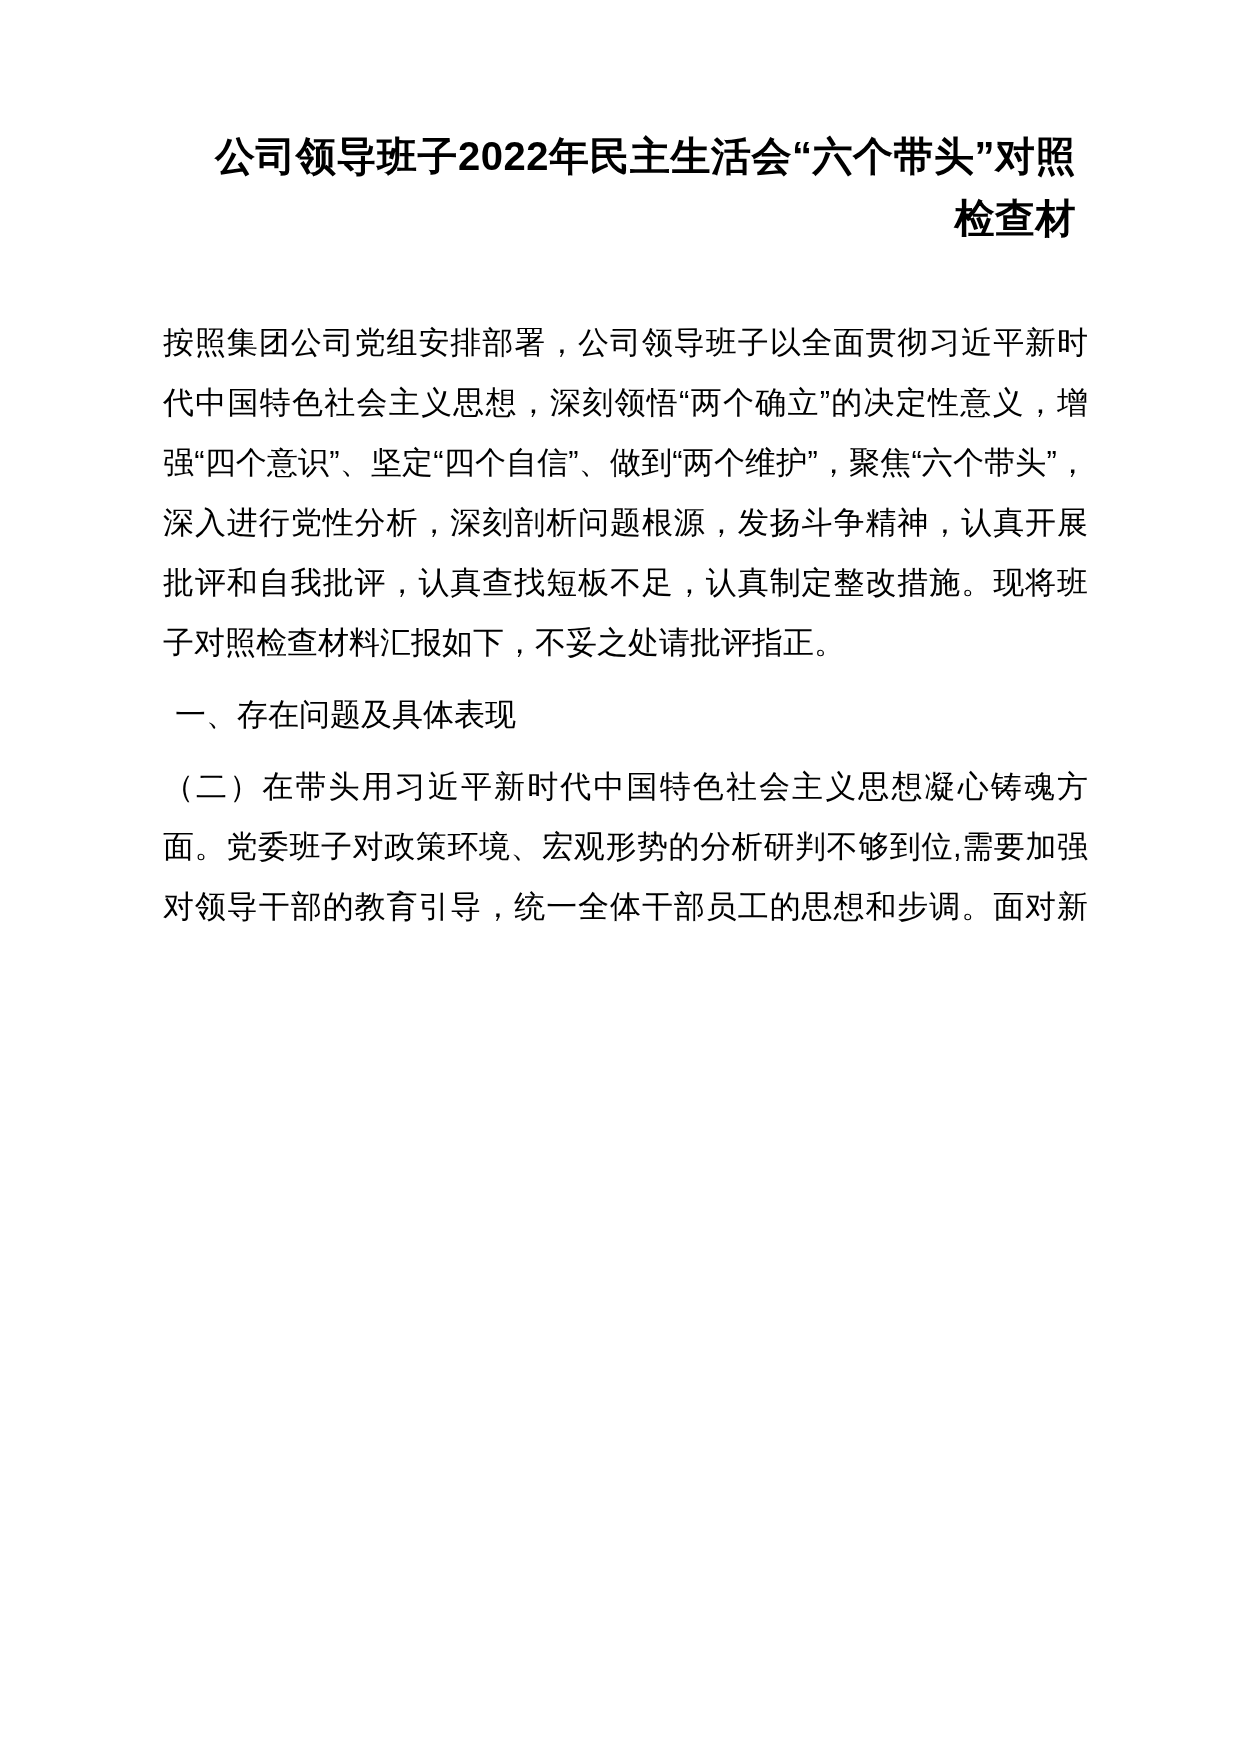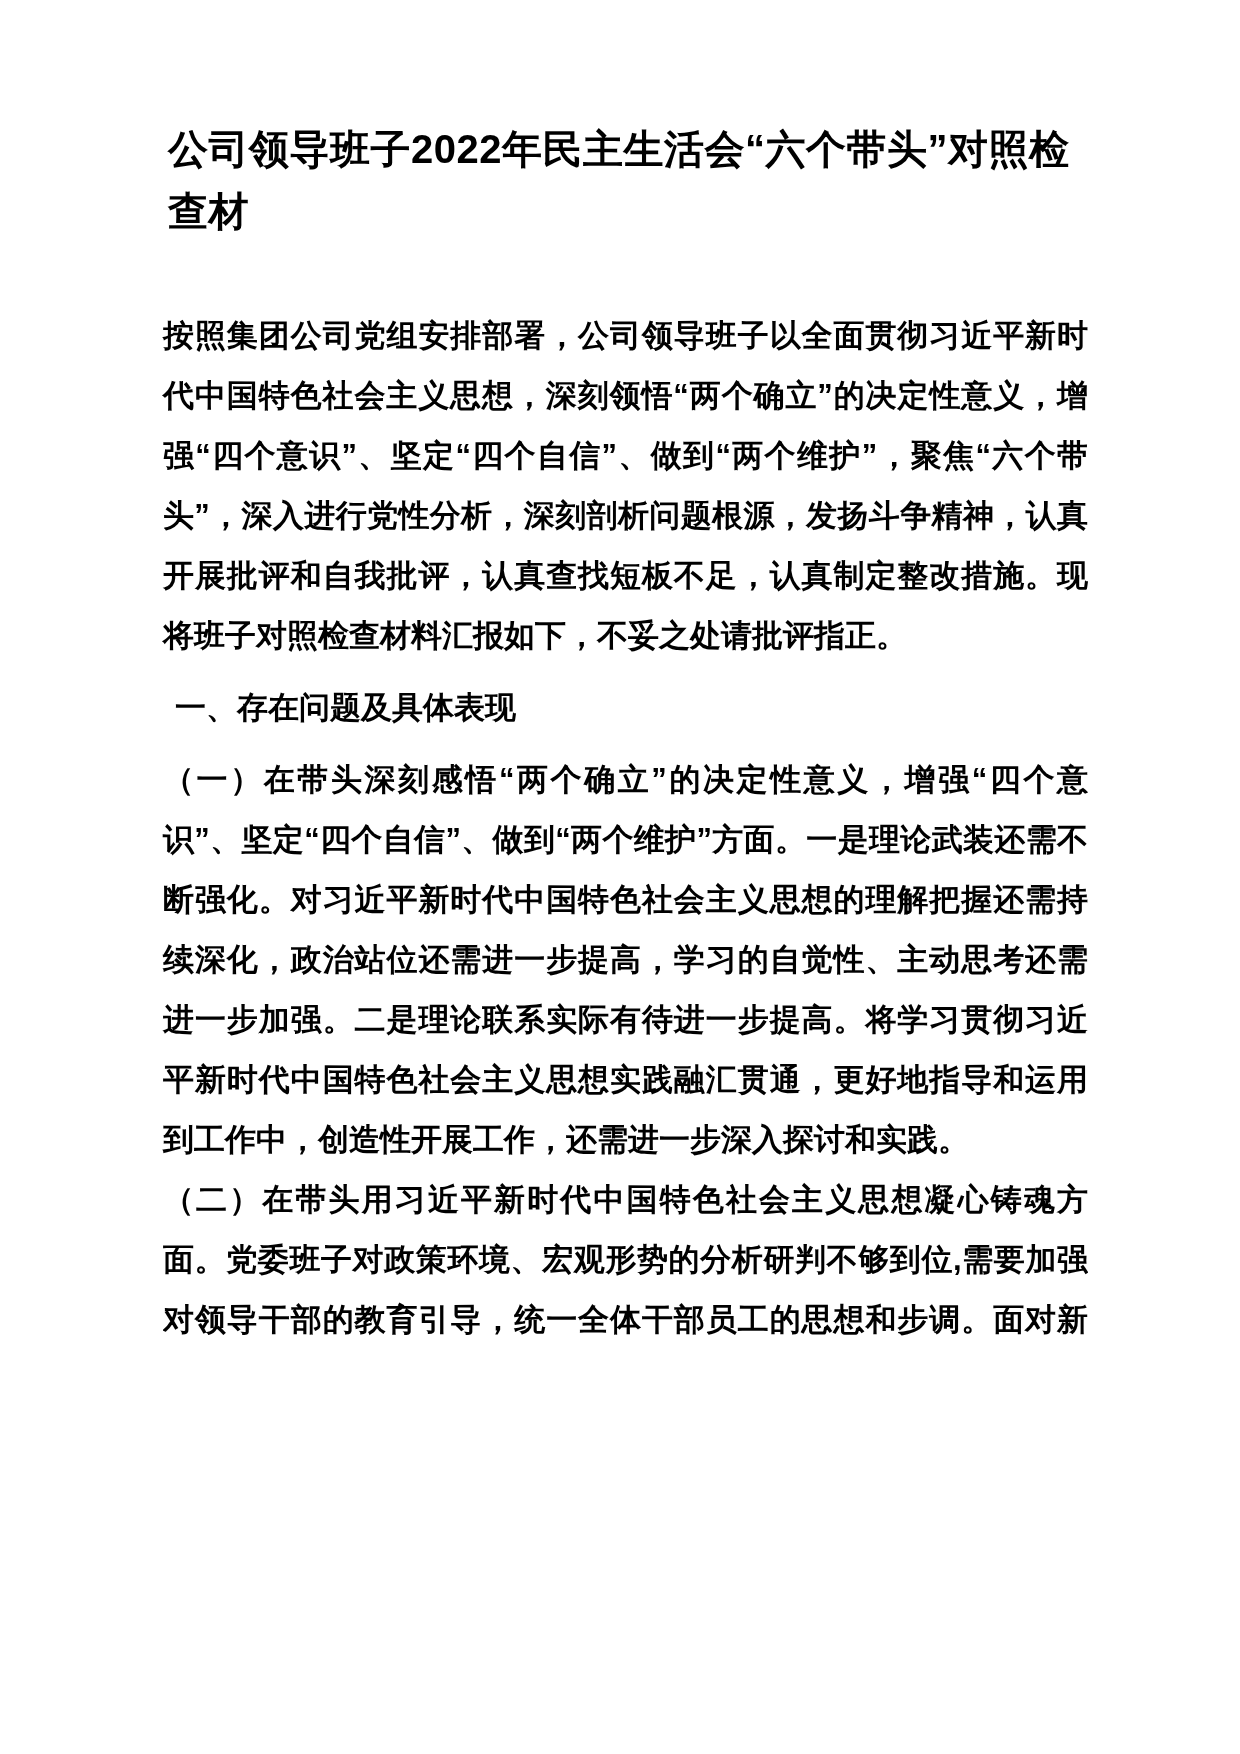--- a/index.html
+++ b/index.html
@@ -22,35 +22,34 @@
     box-sizing: border-box;
     padding: 0;
   }
   .content {
     position: absolute;
     left: 163px;
     top: 0;
     width: 925px;
   }
   .doc-title {
-    margin: 5px;
+    margin: 12px;
     padding-top: 113px;
     font-size: 40px;
     font-weight: 700;
     line-height: 62px;
-    text-align: left;
+    text-align: right;
     letter-spacing: 0.5px;
     word-break: break-all;
   }
   .title-line {
     display: block;
   }
   .body-block {
     margin-top: 64px;
-    font-weight: bold;
   }
   p.para {
     margin: 0 0 0 0;
     font-size: 31px;
     line-height: 60px;
     text-align: justify;
     text-justify: inter-ideograph;
     word-break: break-all;
     text-indent: 0;
     letter-spacing: 0px;
@@ -83,19 +82,18 @@
     <h1 class="doc-title">
       <span class="title-line">公司领导班子2022年民主生活会“六个带头”对照检查材</span>
     </h1>
 
     <div class="body-block">
 
       <p class="para indent">按照集团公司党组安排部署，公司领导班子以全面贯彻习近平新时代中国特色社会主义思想，深刻领悟“两个确立”的决定性意义，增强“四个意识”、坚定“四个自信”、做到“两个维护”，聚焦“六个带头”，深入进行党性分析，深刻剖析问题根源，发扬斗争精神，认真开展批评和自我批评，认真查找短板不足，认真制定整改措施。现将班子对照检查材料汇报如下，不妥之处请批评指正。</p>
 
       <p class="heading">一、存在问题及具体表现</p>
 
-      <p class="para indent">（一）在带头深刻感悟“两个确立”的决定性意义，增强“四个意识”、坚定“四个自信”、做到“两个维护”方面。一是理论武装还需不断强化。对习近平新时代中国特色社会主义思想的理解把握还需持续深化，政治站位还需进一步提高，学习的自觉性、主动思考还需进一步加强。二是理论联系实际有待进一步提高。将学习贯彻习近平新时代中国特色社会主义思想实践融汇贯通，更好地指导和运用到工作中，创造性开展工作，还需进一步深入探讨和实践。</p>
 
       <p class="para indent clipped">（二）在带头用习近平新时代中国特色社会主义思想凝心铸魂方面。党委班子对政策环境、宏观形势的分析研判不够到位,需要加强对领导干部的教育引导，统一全体干部员工的思想和步调。面对新形势新挑战，做决策时有时候存在“求稳”思想，思想站位不够高，改</p>
 
     </div>
   </div>
 </div>
 
 </body></html>

